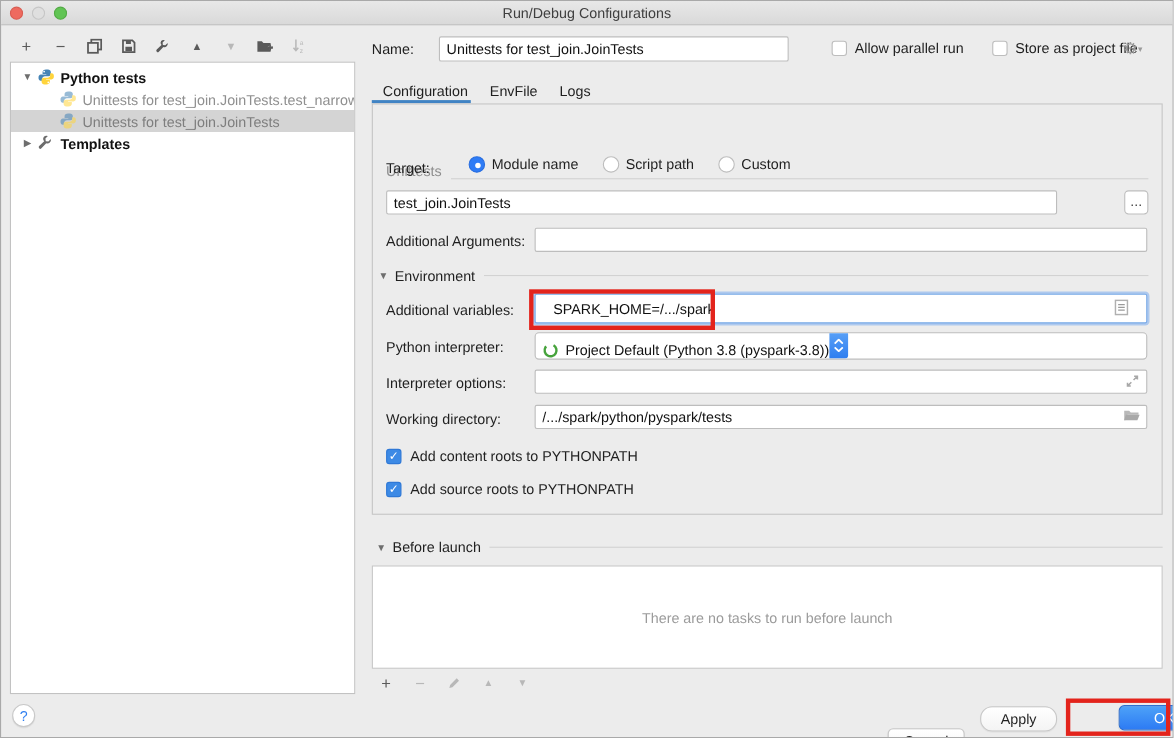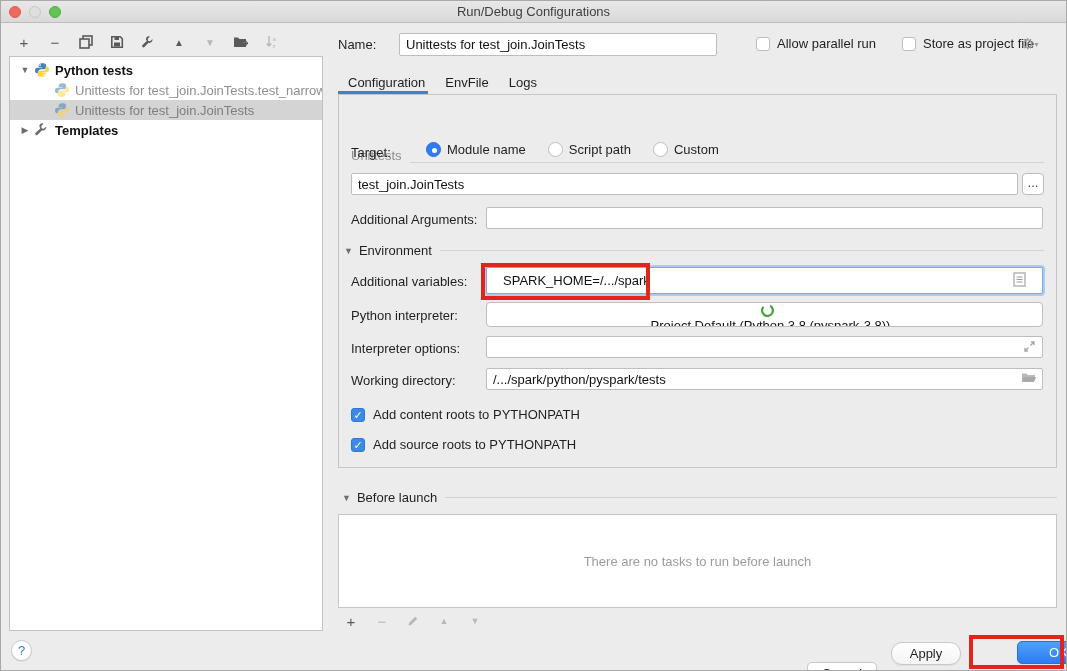--- a/index.html
+++ b/index.html
@@ -64,21 +64,21 @@
   .dots-btn { position:absolute; width:22px; height:22px; background:#fff; border:1px solid #bdbdbd; border-radius:4px; text-align:center; line-height:16px; color:#444; }
   .sec-head { position:absolute; display:flex; align-items:center; }
   .sec-head .c { font-size:9px; color:#6e6e6e; margin-right:6px; }
   .sec-head .t { color:#1f1f1f; margin-right:8px; }
   .sec-head .l { height:1px; background:#d2d2d2; flex:1; }
 
   .env-field { position:absolute; left:485px; top:266px; width:557px; height:27px; background:#fff; border:1px solid #7aabe8; border-radius:2px; box-shadow:0 0 0 2px #aec9ee; display:flex; align-items:center; padding:0 16px; }
   .env-text { flex:1; color:#111; }
   .env-icon { flex:none; }
 
-  .combo { position:absolute; left:485px; top:301px; width:557px; height:25px; background:#fff; border:1px solid #bdbdbd; border-radius:4px; display:flex; align-items:center; padding:0 0 0 6px; overflow:hidden;flex-direction:column; }
+  .combo { position:absolute; left:485px; top:301px; width:557px; height:25px; background:#fff; border:1px solid #bdbdbd; border-radius:4px; display:flex; align-items:flex-end; padding:0 0 0 6px; overflow:hidden; }
   .combo .txt { margin-left:6px; color:#111; white-space:nowrap; }
   .combo .path { margin-left:6px; color:#a5a5a5; font-size:11px; white-space:nowrap; overflow:hidden; flex:1; }
   .spinner { flex:none; width:17px; height:25px; background:linear-gradient(#5ba2f7,#2e7ef0); display:flex; flex-direction:column; align-items:center; justify-content:center; gap:2px; border-radius:0 3px 3px 0; }
   .spinner svg { display:block; }
 
   .in-icon { position:absolute; }
 
   .pcheck { position:absolute; display:flex; align-items:center; gap:8px; }
 
   
@@ -222,21 +222,21 @@
   <div class="flabel" style="left:350px; top:144px;">Target:</div>
   <div class="radio-row" style="left:425px; top:141px;">
     <span class="radio on"></span>
     <span class="radio-lbl">Module name</span>
     <span class="radio"></span>
     <span class="radio-lbl">Script path</span>
     <span class="radio"></span>
     <span class="radio-lbl">Custom</span>
   </div>
 
-  <input class="field" style="left: 350px; top: 172px; width: 667px;" value="test_join.JoinTests">
+  <input class="field" style="left: 350px; top: 172px; width: 610px;" value="test_join.JoinTests">
   <div class="dots-btn" style="left:1021px; top:172px; line-height:18px;">...</div>
 
   <div class="flabel" style="left:350px; top:211px;">Additional Arguments:</div>
   <input class="field" style="left: 485px; top: 206px; width: 557px;" value="">
 
   <div class="sec-head" style="left:343px; top:242px; width:700px;">
     <span class="c">▼</span>
     <span class="t">Environment</span>
     <span class="l"></span>
   </div>

